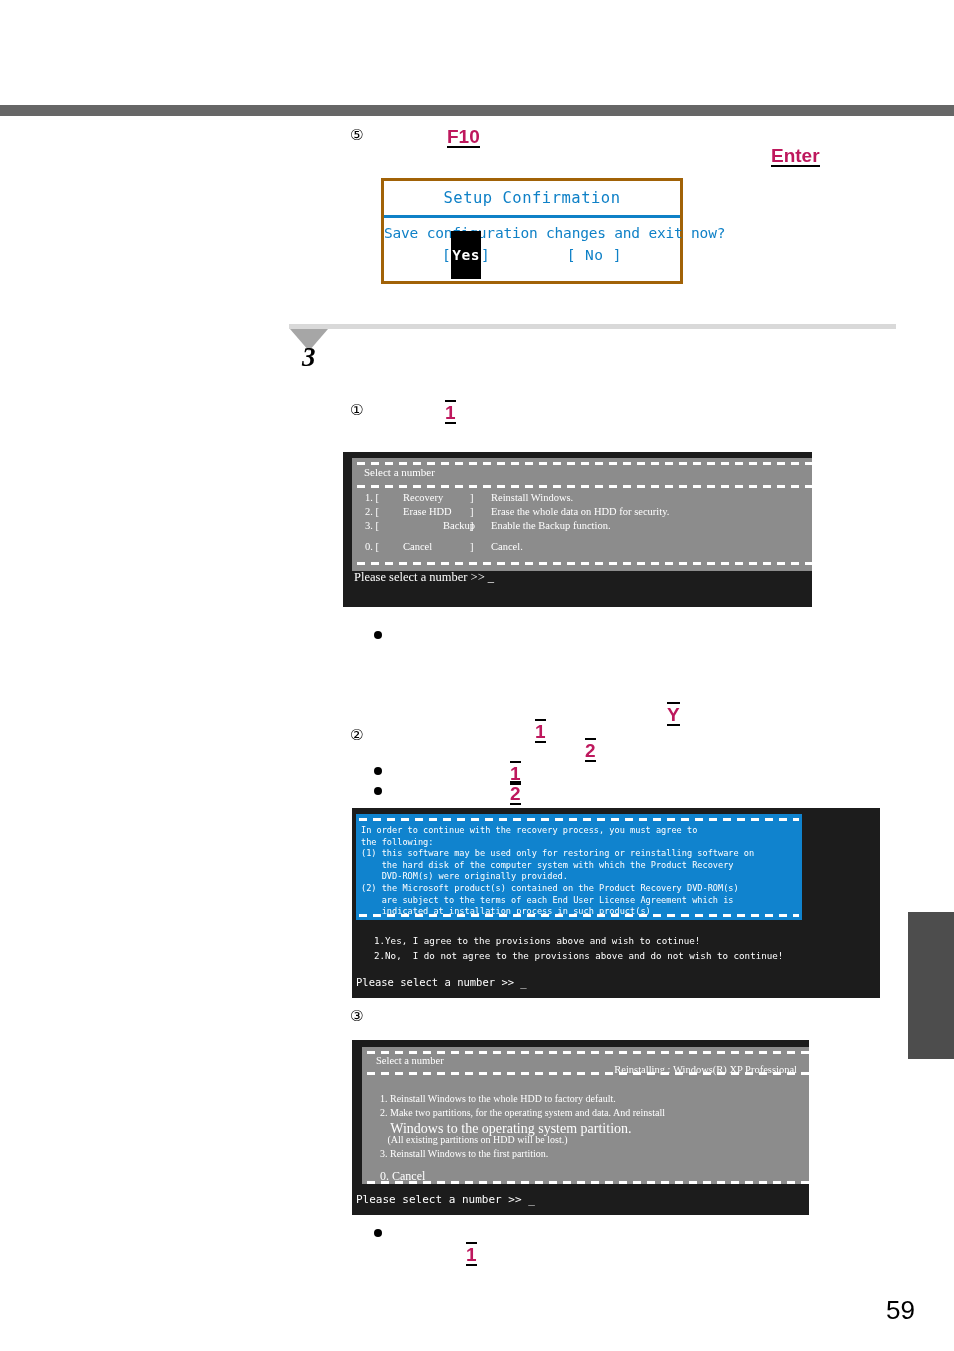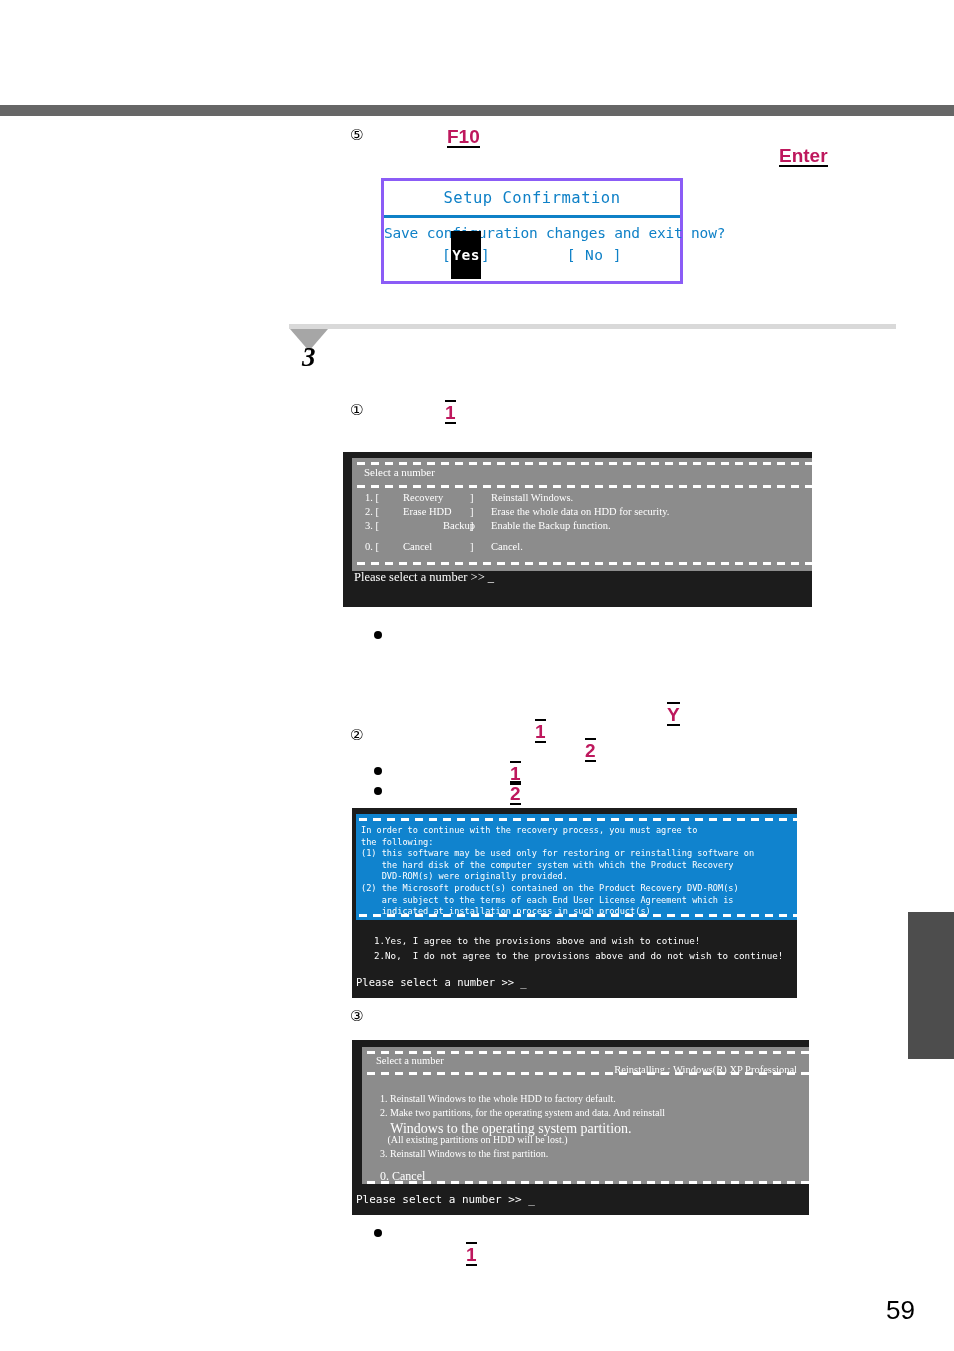--- a/index.html
+++ b/index.html
@@ -96,21 +96,21 @@
   .key.k-word { border-top: none; }
   .key.k-f10 { font-size: 19px; border-top: none; }
 
   
   .bios {
     position: absolute;
     left: 381px;
     top: 178px;
     width: 302px;
     height: 106px;
-    border: 3px solid #8b5cf6;
+    border: 3px solid #a16207;
     background: #ffffff;
     box-sizing: border-box;
     font-family: "DejaVu Sans Mono", monospace;
   }
   .bios-title {
     height: 34px;
     line-height: 34px;
     text-align: center;
     color: #0f81c7;
     font-size: 15.5px;
@@ -203,21 +203,21 @@
 </style>
 </head>
 <body>
 
 <div id="page">
 
   <div class="top-band"></div>
 
   <div class="circ" style="left:350px; top:128px;">⑤</div>
   <div class="key k-f10" style="left:447px; top:126px;">F10</div>
-  <div class="key k-word" style="left:771px; top:145px;margin-left:8px;">Enter</div>
+  <div class="key k-word" style="left:771px; top:145px;">Enter</div>
 
   <div class="bios">
     <div class="bios-title">Setup Confirmation</div>
     <div class="bios-q">Save configuration changes and exit now?</div>
     <div class="bios-btns">
       <span class="bios-yes-wrap"><span>[</span><span class="bios-yes-hl">Yes</span><span>]</span></span>
       <span class="bios-gap"></span>
       <span>[ No ]</span>
     </div>
   </div>
@@ -271,21 +271,21 @@
   <div class="circ" style="left:350px; top:728px;">②</div>
   <div class="key k-num" style="left:535px; top:719px;">1</div>
   <div class="key k-num" style="left:585px; top:738px;">2</div>
 
   <div class="bullet" style="left:374px; top:767px;"></div>
   <div class="key k-num" style="left:510px; top:761px;">1</div>
 
   <div class="bullet" style="left:374px; top:787px;"></div>
   <div class="key k-num" style="left:510px; top:781px;">2</div>
 
-  <div class="shot" style="left:352px; top:808px; width:445px; height:190px;">
+  <div class="shot" style="left:352px; top:808px; width:528px; height:190px;">
 
     <div class="panel-blue" style="left:4px; top:6px; width:446px; height:106px;"></div>
 
     <div class="dashes" style="left:7px; top:10px; width:440px;"></div>
 
     <div class="t-mono" style="left:9px; top:17px; font-size:8.6px; line-height:11.6px;"><span>In order to continue with the recovery process, you must agree to</span>
 <span>the following:</span>
 <span>(1) this software may be used only for restoring or reinstalling software on</span>
 <span>    the hard disk of the computer system with which the Product Recovery</span>
 <span>    DVD-ROM(s) were originally provided.</span>

